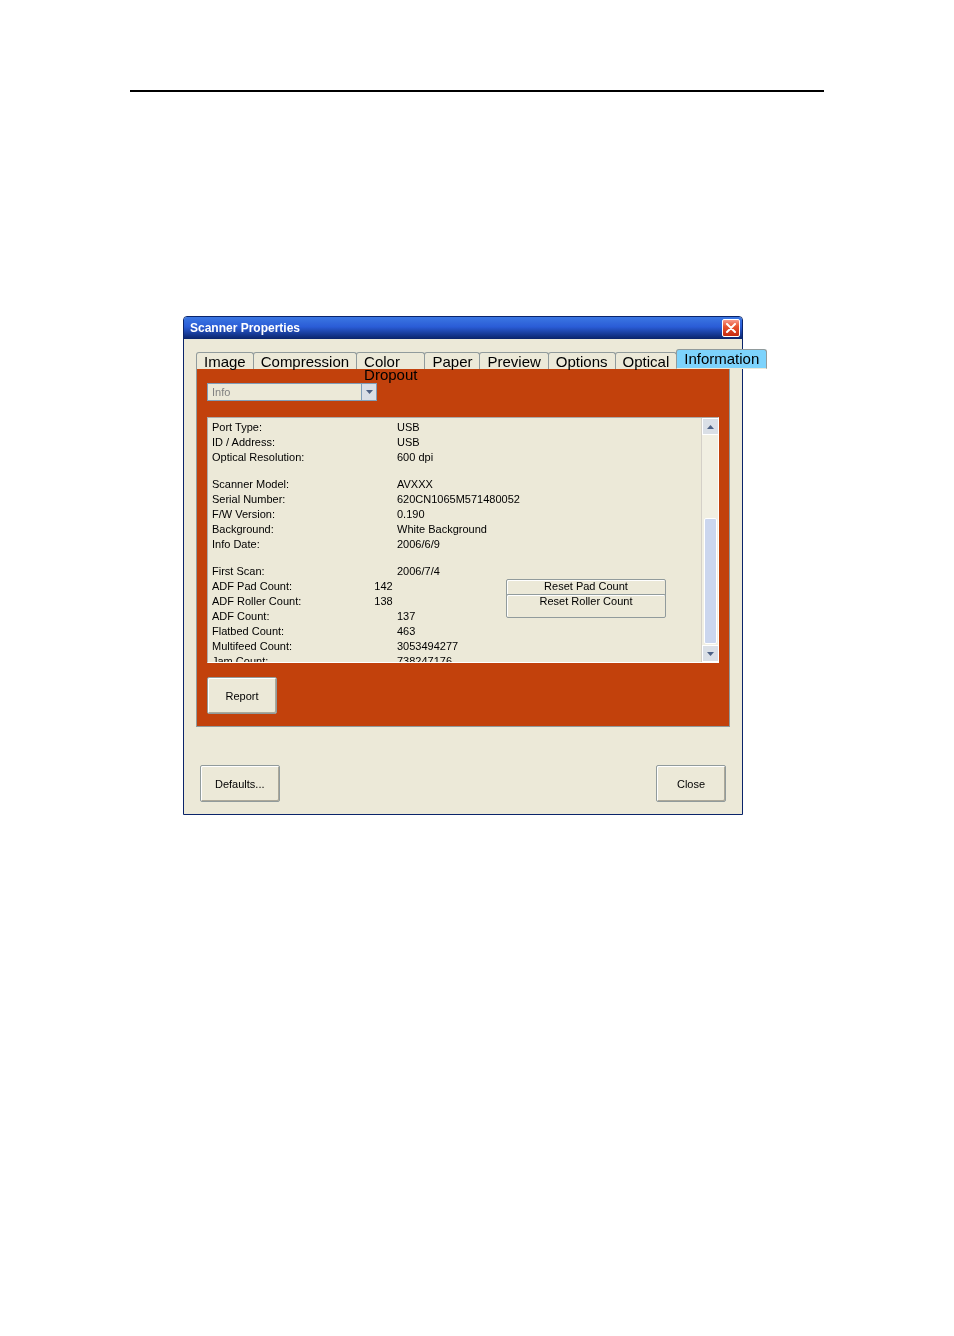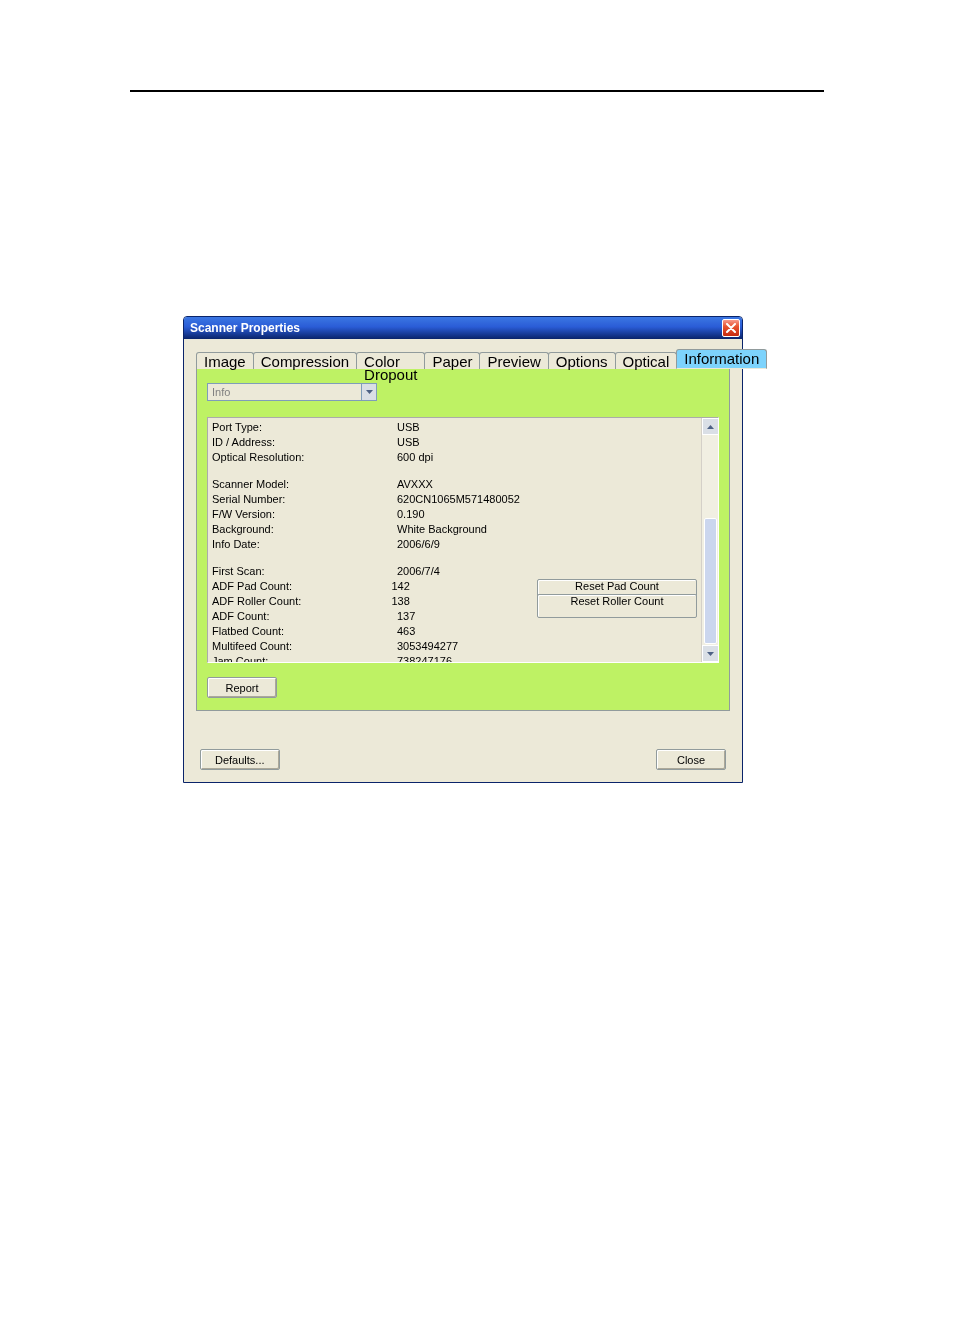--- a/index.html
+++ b/index.html
@@ -89,21 +89,21 @@
     height: 20px;
     top: 0;
     border-bottom: 1px solid #ECE9D8;
     z-index: 2;
     margin-bottom: -1px;
   }
   .tab-body {
     border: 1px solid #919B9C;
     border-top: none;
     padding: 14px 10px 12px 10px;
-    background: #bef264;
+    background: #c2410c;
   }
   .dropdown {
     display: inline-flex;
     align-items: stretch;
     width: 170px;
     height: 18px;
     background: #ECE9D8;
     border: 1px solid #7F9DB9;
   }
   .dropdown-input {
@@ -122,20 +122,21 @@
     display: flex; align-items: center; justify-content: center;
     cursor: pointer;
   }
   .info-area {
     margin-top: 16px;
     display: flex;
     align-items: stretch;
     border: 1px inset #fff;
     background: #ECE9D8;
     height: 246px;
+    gap: 31px;
   }
   .info-list {
     flex: 1;
     padding: 2px 4px;
     overflow: hidden;
     position: relative;
   }
   .scroll-col {
     width: 17px;
     background: #F1EFE2;
@@ -180,21 +181,21 @@
     border: 1px solid #919B9C;
     border-radius: 2px;
     font-size: 11px;
     text-align: center;
     line-height: 13px;
     cursor: pointer;
     box-shadow: inset 1px 1px 0 #fff;
   }
   .std-btn {
     min-width: 70px;
-    height: 21px;
+    height: 37px;
     background: #ECE9D8;
     border: 1px solid #919B9C;
     border-radius: 2px;
     font-size: 11px;
     padding: 0 14px;
     cursor: pointer;
     box-shadow: inset 1px 1px 0 #fff, inset -1px -1px 0 #ACA899;
   }
   .btn-row {
     margin-top: 14px;

